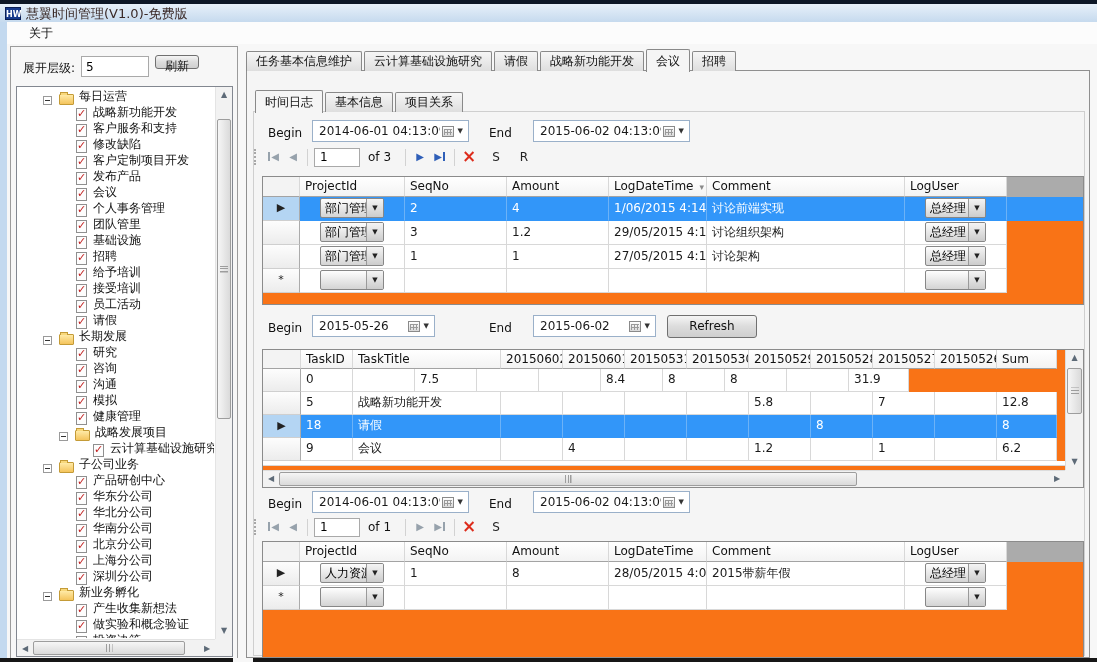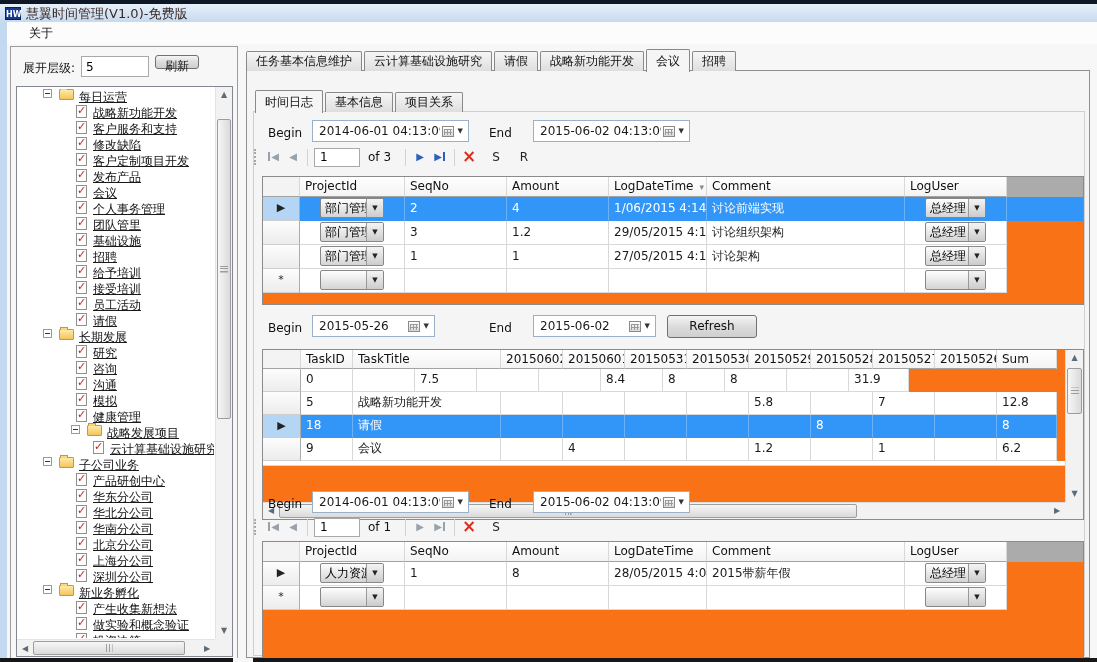--- a/index.html
+++ b/index.html
@@ -27,22 +27,22 @@
 .expand-input { position:absolute; left:70px; top:9px; width:68px; height:21px; border:1px solid #a9a9a9;
   background:#fff; padding-left:4px; font:12px "DejaVu Sans","Liberation Sans",sans-serif; }
 .btn { border:1px solid #707070; border-radius:3px; background:linear-gradient(#f5f5f5,#dcdcdc 50%,#cfcfcf);
   text-align:center; color:#111; }
 .refresh-btn-cn { position:absolute; left:144px; top:8px; width:44px; height:14px; line-height:21px; }
 
 
 .tree { position:absolute; left:5px; top:39px; width:217px; bottom:1px; border:1px solid #828790;
   background:#fff; overflow:hidden; }
 .tree-rows { position:absolute; left:2px; top:2px; right:18px; bottom:18px; overflow:hidden; }
-.tree-row { height:16px; display:flex; align-items:flex-start; white-space:nowrap;text-decoration:underline; }
-.tree-row.d0.f { margin-left:24px; } .tree-row.d1.f { margin-left:52px; }
+.tree-row { height:16px; display:flex; align-items:flex-end; white-space:nowrap; }
+.tree-row.d0.f { margin-left:24px; } .tree-row.d1.f { margin-left:40px; }
 .tree-row.d1.t { margin-left:57px; } .tree-row.d2.t { margin-left:74px; }
 .expander { width:9px; height:9px; border:1px solid #9a9a9a; background:#fff; position:relative; margin-right:7px; flex:none; }
 .expander::after { content:""; position:absolute; left:1px; top:3px; width:5px; height:1px; background:#333; }
 .folder-ic { width:15px; height:11px; background:linear-gradient(#ffeaa6,#f4c45c); border:1px solid #c49b37;
   border-radius:1px; position:relative; margin-right:5px; flex:none; }
 .folder-ic::before { content:""; position:absolute; left:0; top:-3px; width:6px; height:2px;
   background:#f8d87c; border:1px solid #c49b37; border-bottom:none; }
 .task-ic { width:11px; height:13px; background:#fdfdfd; border:1px solid #8f8f8f; position:relative; margin-right:6px; flex:none; }
 .task-ic::after { content:"\2713"; position:absolute; left:0; top:-2px; color:#c22121; font-size:11px; font-weight:bold; }
 .tlabel { color:#111; }
@@ -555,21 +555,21 @@
 <span class="flabel" style="left:489px;top:321px;">End</span>
 <div class="dtp" style="left:533px;top:315px;width:123px;">
   <span class="dtp-v">2015-06-02</span>
   <span class="dtp-btn">
     <span class="calg"></span>
     <span class="dda">▼</span>
   </span>
 </div>
 <div class="btn refresh-btn-en">Refresh</div>
 
-<div class="grid grid2" style="left:262px;top:349px;width:822px;height:171px;">
+<div class="grid grid2" style="left:262px;top:349px;width:822px;height:139px;">
   <div class="g-head">
     <div class="hc corner w2-rh"></div>
     <div class="hc w2-id">TaskID</div>
     <div class="hc w2-t">TaskTitle</div>
     <div class="hc w2-d">20150602</div>
     <div class="hc w2-d">20150601</div>
     <div class="hc w2-d">20150531</div>
     <div class="hc w2-d">20150530</div>
     <div class="hc w2-d">20150529</div>
     <div class="hc w2-d">20150528</div>

